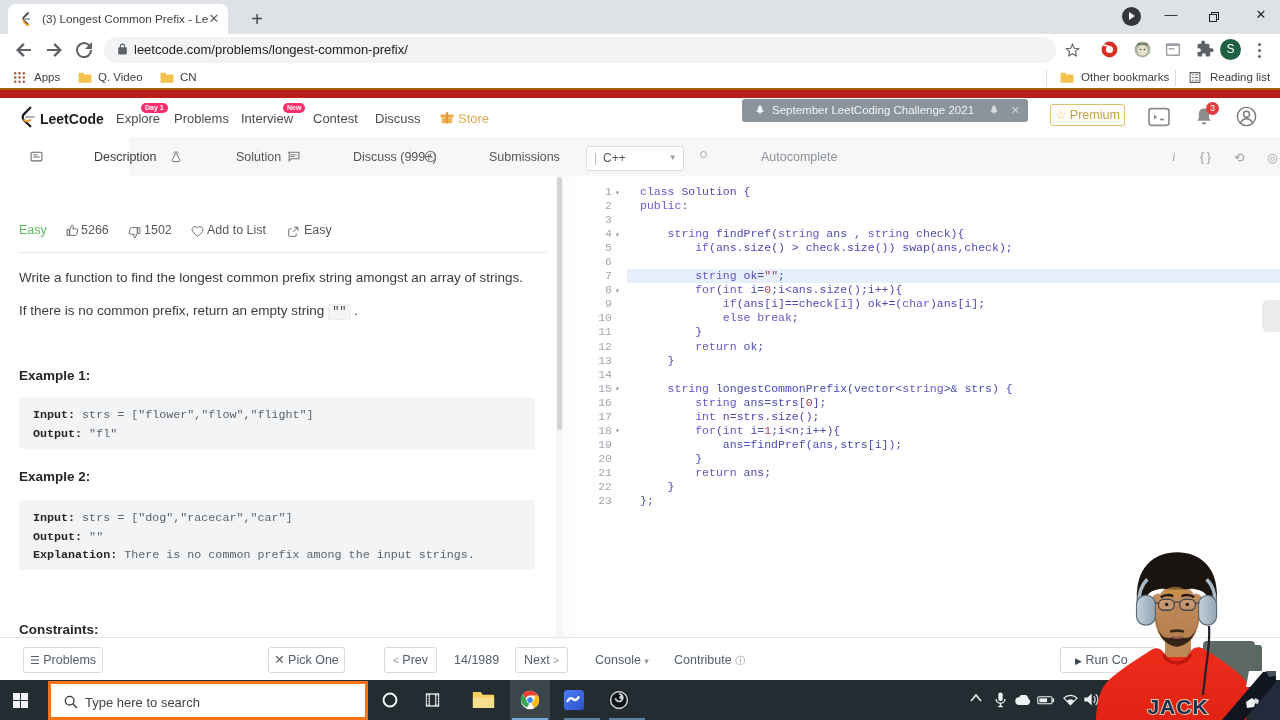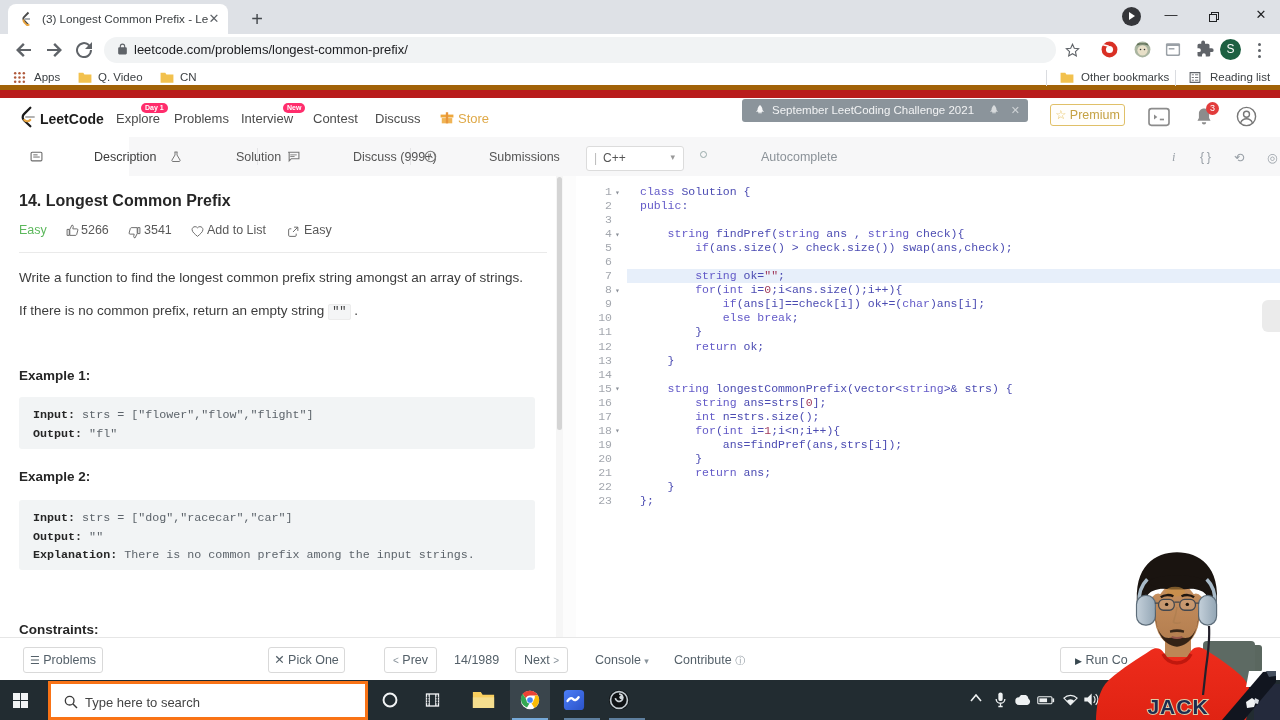--- a/index.html
+++ b/index.html
@@ -16,21 +16,21 @@
 #newtab { position:absolute; left:245px; top:8px; width:24px; height:24px; color:#45494e; font-size:20px; text-align:center; line-height:22px; font-weight:400; }
 #mediabtn { position:absolute; left:1122px; top:7px; width:19px; height:19px; border-radius:50%; background:#35363a; }
 #mediabtn:after { content:""; position:absolute; left:7px; top:5px; border-left:6px solid #fff; border-top:4px solid transparent; border-bottom:4px solid transparent; }
 .winbtn { position:absolute; top:0; width:46px; height:32px; color:#202124; font-size:13px; text-align:center; line-height:30px; }
 
 #toolbar { position:absolute; left:0; top:34px; width:1280px; height:32px; background:#fff; }
 .navic { position:absolute; top:4px; width:24px; height:24px; color:#5f6368; }
 #omnibox { position:absolute; left:104px; top:3px; width:952px; height:26px; background:#f1f3f4; border-radius:13px; }
 #omnibox .url { position:absolute; left:30px; top:5px; font-size:13px; color:#202124; }
 
-#bookmarks { position:absolute; left:0; top:66px; width:1280px; height:24px; background:#fff; border-bottom:5px solid #a16207; }
+#bookmarks { position:absolute; left:0; top:66px; width:1280px; height:24px; background:#fff; border-bottom:2px solid #a16207; }
 .bmtxt { position:absolute; top:5px; font-size:11.5px; color:#3c4043; }
 
 
 #lcheader { position:absolute; left:0; top:98px; width:1280px; height:39px; background:#fff; }
 .nav { position:absolute; top:13px; font-size:13px; color:#4b4b4b; }
 .pill { position:absolute; background:#ff2d6c; color:#fff; font-size:7px; font-weight:bold; border-radius:6px; height:10px; line-height:10px; padding:0 4px; top:5px; }
 #banner { position:absolute; left:742px; top:1px; width:286px; height:23px; background:#8b949b; border-radius:3px; color:#f2f3f4; font-size:11.5px; line-height:23px; text-align:left; }
 #premium { position:absolute; left:1050px; top:6px; width:75px; height:22px; border:1px solid #e0c068; border-radius:3px; color:#c5a244; font-size:12.5px; line-height:20px; text-align:center; background:#fffefb; }
 
 #lctabs { position:absolute; left:0; top:137px; width:1280px; height:39px; background:#f7f7f8; }
@@ -258,31 +258,30 @@
     <span class="lctab" style="left:713px;color:#8b9298;">Autocomplete</span>
     <span class="lctab" style="left:1124px;color:#9aa1a8;font-family:'Liberation Serif',serif;font-style:italic;">i</span>
     <span class="lctab" style="left:1152px;color:#9aa1a8;">{ }</span>
     <span class="lctab" style="left:1186px;color:#9aa1a8;">⟲</span>
     <span class="lctab" style="left:1219px;color:#9aa1a8;">◎</span>
     <span class="lctab" style="left:1250px;color:#9aa1a8;">⛶</span>
   </div>
 
   <div id="content">
     <div id="leftpanel">
-      <div id="ptitle">14. Longest Common Prefix</div>
       <div id="meta" style="white-space:nowrap;">
         <span style="color:#5cb85c;position:absolute;left:0;">Easy</span>
         <svg style="position:absolute;left:47px;top:1px;width:13px;height:13px;" viewBox="0 0 24 24">
             <path d="M2 10h4v11H2zM7 21V10l4-8c1.5 0 2.5 1 2.5 2.5L12.6 9H20a2 2 0 0 1 2 2l-2.4 8.6A2.5 2.5 0 0 1 17 21z" fill="none" stroke="#6b6b6b" stroke-width="1.8"></path>
           </svg>
         <span style="position:absolute;left:62px;">5266</span>
         <svg style="position:absolute;left:109px;top:3px;width:13px;height:13px;transform:rotate(180deg);" viewBox="0 0 24 24">
             <path d="M2 10h4v11H2zM7 21V10l4-8c1.5 0 2.5 1 2.5 2.5L12.6 9H20a2 2 0 0 1 2 2l-2.4 8.6A2.5 2.5 0 0 1 17 21z" fill="none" stroke="#6b6b6b" stroke-width="1.8"></path>
           </svg>
-        <span style="position:absolute;left:125px;">3541</span>
+        <span style="position:absolute;left:125px;">1502</span>
         <svg style="position:absolute;left:172px;top:2px;width:13px;height:13px;" viewBox="0 0 24 24">
             <path d="M12 21C7 16.5 2 13 2 8.5 2 5.5 4.5 3 7.5 3c1.8 0 3.4.9 4.5 2.2C13.1 3.9 14.7 3 16.5 3 19.5 3 22 5.5 22 8.5c0 4.5-5 8-10 12.5z" fill="none" stroke="#6b6b6b" stroke-width="1.8"></path>
           </svg>
         <span style="position:absolute;left:188px;">Add to List</span>
         <svg style="position:absolute;left:268px;top:2px;width:13px;height:13px;" viewBox="0 0 24 24">
             <path d="M8 7H5a2 2 0 0 0-2 2v10a2 2 0 0 0 2 2h10a2 2 0 0 0 2-2v-3" fill="none" stroke="#6b6b6b" stroke-width="1.8"></path>
             <path d="M13 4h7v7M20 4l-9 9" stroke="#6b6b6b" stroke-width="1.8" fill="none"></path>
           </svg>
         <span style="position:absolute;left:285px;">Easy</span>
       </div>

